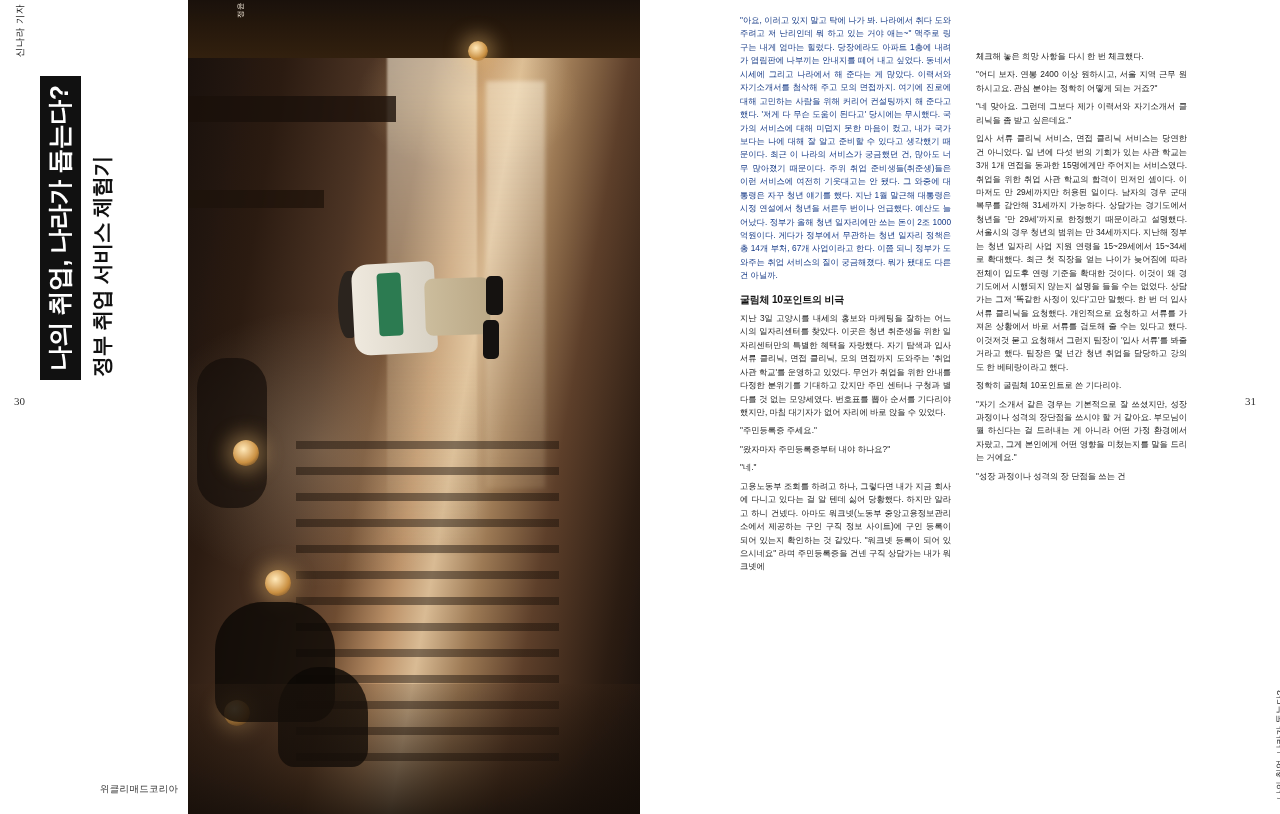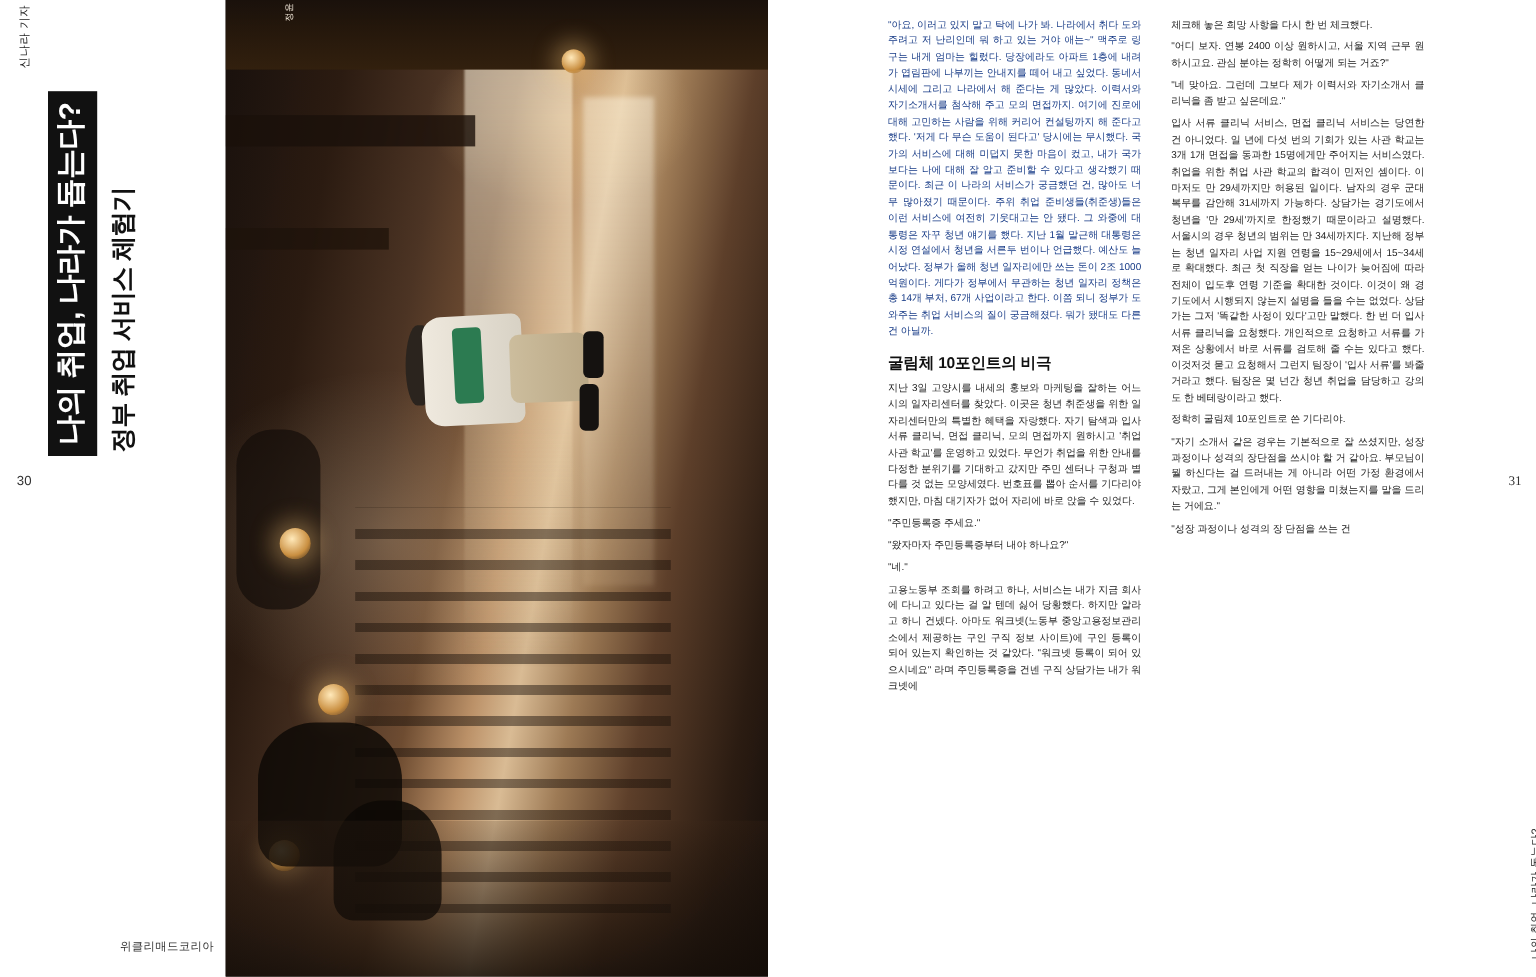--- a/index.html
+++ b/index.html
@@ -43,21 +43,21 @@
     display: block;
     transform: translate(-150px, 0);
     text-align: right;
   }
 
   .folio-left {
     position: absolute;
     left: 14px; top: 395px;
     font-size: 11px;
     color: #333;
-    font-family: Liberation Sans, sans-serif;
+    font-family: Liberation Serif, serif;
   }
 
   
   .headline-block {
     position: absolute;
     left: 40px; top: 380px;
     width: 420px;
     height: 120px;
     transform: rotate(-90deg);
     transform-origin: left top;
@@ -232,33 +232,33 @@
     position: absolute;
     top: 14px;
     width: 211px;
     font-family: "Liberation Sans", sans-serif;
     font-size: 8.3px;
     line-height: 1.62;
     color: #1b1b1b;
     text-align: justify;
   }
   .col.c1 { left: 100px; }
-  .col.c2 { left: 336px; }
+  .col.c2 { left: 336px; margin-top: 36px; }
   .col .para { margin: 0 0 5px 0; }
   .col .para.blue { color: #163a86; }
   .subhead {
     font-weight: bold;
-    font-size: 13px;
+    font-size: 10px;
     margin: 9px 0 4px 0;
     color: #111;
     letter-spacing: -0.2px;
   }
   .folio-right {
     position: absolute;
-    right: 12px; top: 395px;
+    right: 24px; top: 395px;
     font-size: 11px;
     color: #333;
     font-family: "Liberation Serif", serif;
   }
   .running-head-right {
     position: absolute;
     right: 6px; top: 690px;
     font-size: 9px;
     color: #222;
     transform: rotate(-90deg);
@@ -313,25 +313,25 @@
         <div class="floor"></div>
       </div>
       <div class="photo-credit">정윤</div>
     </div>
   </div>
 
   <div class="page-right">
     <div class="col c1" id="col1">
         <p class="para blue">"아요, 이러고 있지 말고 탁에 나가 봐. 나라에서 취다 도와주려고 저 난리인데 뭐 하고 있는 거야 애는~" 맥주로 링구는 내게 엄마는 힐렀다. 당장에라도 아파트 1층에 내려가 엽림판에 나부끼는 안내지를 떼어 내고 싶었다. 동네서 시세에 그리고 나라에서 해 준다는 게 많았다. 이력서와 자기소개서를 첨삭해 주고 모의 면접까지. 여기에 진로에 대해 고민하는 사람을 위해 커리어 컨설팅까지 해 준다고 했다. '저게 다 무슨 도움이 된다고' 당시에는 무시했다. 국가의 서비스에 대해 미덥지 못한 마음이 컸고, 내가 국가보다는 나에 대해 잘 알고 준비할 수 있다고 생각했기 때문이다. 최근 이 나라의 서비스가 궁금했던 건, 많아도 너무 많아졌기 때문이다. 주위 취업 준비생들(취준생)들은 이런 서비스에 여전히 기웃대고는 안 됐다. 그 와중에 대통령은 자꾸 청년 얘기를 했다. 지난 1월 말근해 대통령은 시정 연설에서 청년을 서른두 번이나 언급했다. 예산도 늘어났다. 정부가 올해 청년 일자리에만 쓰는 돈이 2조 1000억원이다. 게다가 정부에서 무관하는 청년 일자리 정책은 총 14개 부처, 67개 사업이라고 한다. 이쯤 되니 정부가 도와주는 취업 서비스의 질이 궁금해졌다. 뭐가 됐대도 다른 건 아닐까.</p>
         <p class="subhead">굴림체 10포인트의 비극</p>
-        <p class="para">지난 3일 고양시를 내세의 홍보와 마케팅을 잘하는 어느 시의 일자리센터를 찾았다. 이곳은 청년 취준생을 위한 일자리센터만의 특별한 혜택을 자랑했다. 자기 탐색과 입사 서류 클리닉, 면접 클리닉, 모의 면접까지 원하시고 '취업 사관 학교'를 운영하고 있었다. 무언가 취업을 위한 안내를 다정한 분위기를 기대하고 갔지만 주민 센터나 구청과 별다를 것 없는 모양세였다. 번호표를 뽑아 순서를 기다리야 했지만, 마침 대기자가 없어 자리에 바로 앉을 수 있었다.</p>
+        <p class="para">지난 3일 고양시를 내세의 홍보와 마케팅을 잘하는 어느 시의 일자리센터를 찾았다. 이곳은 청년 취준생을 위한 일자리센터만의 특별한 혜택을 자랑했다. 자기 탐색과 입사 서류 클리닉, 면접 클리닉, 모의 면접까지 도와주는 '취업 사관 학교'를 운영하고 있었다. 무언가 취업을 위한 안내를 다정한 분위기를 기대하고 갔지만 주민 센터나 구청과 별다를 것 없는 모양세였다. 번호표를 뽑아 순서를 기다리야 했지만, 마침 대기자가 없어 자리에 바로 앉을 수 있었다.</p>
         <p class="para">"주민등록증 주세요."</p>
         <p class="para">"왔자마자 주민등록증부터 내야 하나요?"</p>
         <p class="para">"네."</p>
-        <p class="para">고용노동부 조회를 하려고 하나, 서비스는 내가 지금 회사에 다니고 있다는 걸 알 텐데 싫어 당황했다. 하지만 알라고 하니 건넸다. 아마도 워크넷(노동부 중앙고용정보관리소에서 제공하는 구인 구직 정보 사이트)에 구인 등록이 되어 있는지 확인하는 것 같았다. "워크넷 등록이 되어 있으시네요" 라며 주민등록증을 건넨 구직 상담가는 내가 워크넷에</p>
+        <p class="para">고용노동부 조회를 하려고 하나, 그렇다면 내가 지금 회사에 다니고 있다는 걸 알 텐데 싫어 당황했다. 하지만 알라고 하니 건넸다. 아마도 워크넷(노동부 중앙고용정보관리소에서 제공하는 구인 구직 정보 사이트)에 구인 등록이 되어 있는지 확인하는 것 같았다. "워크넷 등록이 되어 있으시네요" 라며 주민등록증을 건넨 구직 상담가는 내가 워크넷에</p>
       </div>
     <div class="col c2" id="col2">
         <p class="para">체크해 놓은 희망 사항을 다시 한 번 체크했다.</p>
         <p class="para">"어디 보자. 연봉 2400 이상 원하시고, 서울 지역 근무 원하시고요. 관심 분야는 정학히 어떻게 되는 거죠?"</p>
         <p class="para">"네 맞아요. 그런데 그보다 제가 이력서와 자기소개서 클리닉을 좀 받고 싶은데요."</p>
         <p class="para">입사 서류 클리닉 서비스, 면접 클리닉 서비스는 당연한 건 아니었다. 일 년에 다섯 번의 기회가 있는 사관 학교는 3개 1개 면접을 동과한 15명에게만 주어지는 서비스였다. 취업을 위한 취업 사관 학교의 합격이 민저인 셈이다. 이마저도 만 29세까지만 허용된 일이다. 남자의 경우 군대 복무를 감안해 31세까지 가능하다. 상담가는 경기도에서 청년을 '만 29세'까지로 한정했기 때문이라고 설명했다. 서울시의 경우 청년의 범위는 만 34세까지다. 지난해 정부는 청년 일자리 사업 지원 연령을 15~29세에서 15~34세로 확대했다. 최근 첫 직장을 얻는 나이가 늦어짐에 따라 전체이 입도후 연령 기준을 확대한 것이다. 이것이 왜 경기도에서 시행되지 않는지 설명을 들을 수는 없었다. 상담가는 그저 '똑같한 사정이 있다'고만 말했다. 한 번 더 입사 서류 클리닉을 요청했다. 개인적으로 요청하고 서류를 가져온 상황에서 바로 서류를 검토해 줄 수는 있다고 했다. 이것저것 묻고 요청해서 그런지 팀장이 '입사 서류'를 봐줄 거라고 했다. 팀장은 몇 넌간 청년 취업을 담당하고 강의도 한 베테랑이라고 했다.</p>
         <p class="para">정학히 굴림체 10포인트로 쓴 기다리야.</p>
         <p class="para">"자기 소개서 같은 경우는 기본적으로 잘 쓰셨지만, 성장 과정이나 성격의 장단점을 쓰시야 할 거 같아요. 부모님이 뭘 하신다는 걸 드러내는 게 아니라 어떤 가정 환경에서 자랐고, 그게 본인에게 어떤 영향을 미쳤는지를 말을 드리는 거에요."</p>
         <p class="para">"성장 과정이나 성격의 장 단점을 쓰는 건</p>
       </div>

